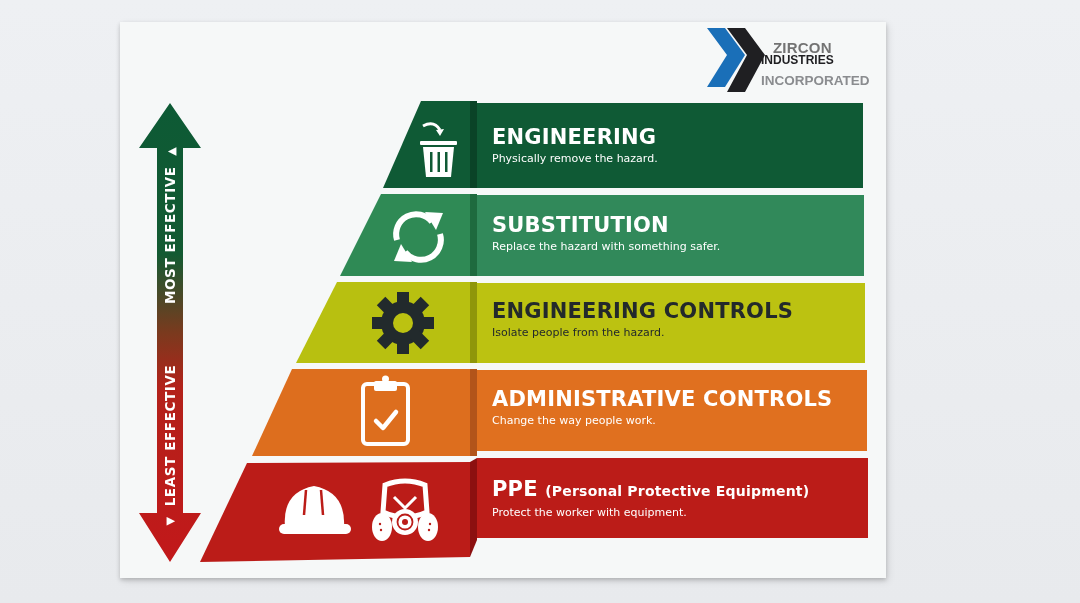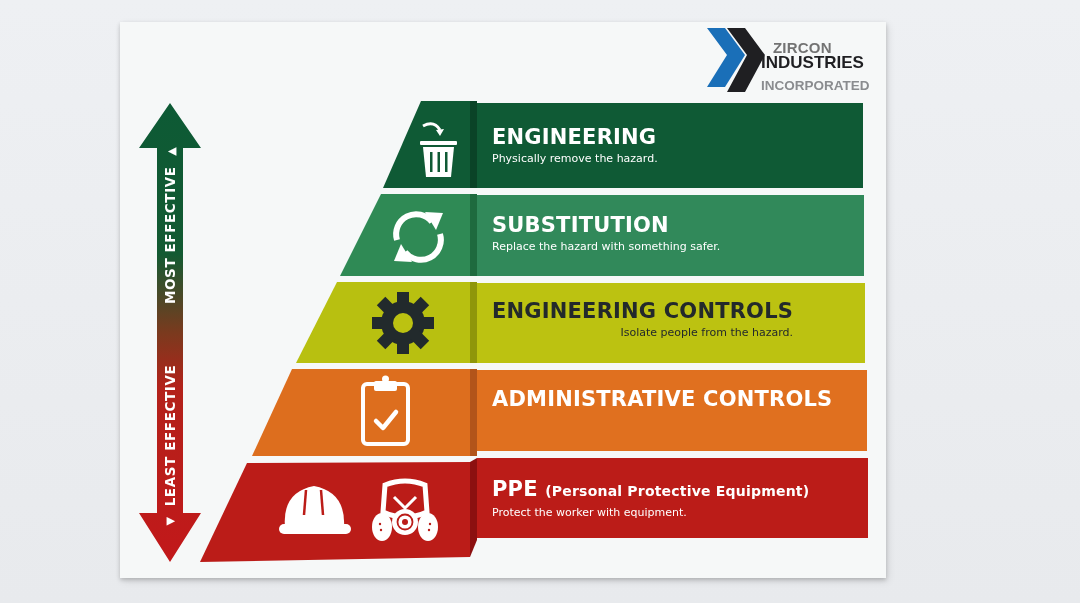--- a/index.html
+++ b/index.html
@@ -9,29 +9,29 @@
     font-family: "DejaVu Sans", sans-serif;
   }
   .paper {
     position:absolute; left:120px; top:22px; width:766px; height:556px;
     background:#f6f8f8;
     box-shadow: 0 2px 4px rgba(0,0,0,0.18), 2px 3px 8px rgba(0,0,0,0.10);
   }
   svg.art { position:absolute; left:0; top:0; width:1080px; height:603px; }
   .logo-text { position:absolute; left:763px; top:40px; line-height:1; font-family:"Liberation Sans", sans-serif; font-weight:bold; }
   .logo-text .l1 { display:block; color:#737373; font-size:15px; letter-spacing:0.2px; margin-left:10px; }
-  .logo-text .l2 { display:block; color:#1f1f22; font-size:17px; margin-top:-1px; margin-left:-2px; }
+  .logo-text .l2 { display:block; color:#1f1f22; font-size:12px; margin-top:-1px; margin-left:-2px; }
   .logo-text .l3 { display:block; color:#8a8c8f; font-size:13.5px; margin-top:8px; margin-left:-2px; }
 
   .tier-text { position:absolute; left:492px; font-family:"DejaVu Sans", sans-serif; }
   .tier-text .title { display:block; font-weight:bold; font-size:21px; line-height:24px; letter-spacing:0.2px; }
   .tier-text .title .paren { font-size:14px; }
   .tier-text .sub { display:block; font-size:11px; line-height:18px; margin-top:1px; }
   .light { color:#ffffff; }
-  .dark { color:#23292b;text-align:right; }
+  .dark { color:#23292b; }
 
   .arrow-label { position:absolute; color:#ffffff; font-weight:bold; font-size:13.5px; letter-spacing:0.6px; white-space:nowrap; transform-origin:left top; }
 </style>
 </head>
 <body>
 
 <div class="paper"></div>
 
 <svg class="art" viewBox="0 0 1080 603" xmlns="http://www.w3.org/2000/svg">
   <defs>
@@ -165,17 +165,18 @@
 <div class="tier-text light" style="top:213px;">
   <span class="title">SUBSTITUTION</span>
   <span class="sub">Replace the hazard with something safer.</span>
 </div>
 <div class="tier-text dark" style="top:299px;">
   <span class="title">ENGINEERING CONTROLS</span>
   <span class="sub">Isolate people from the hazard.</span>
 </div>
 <div class="tier-text light" style="top:387px;">
   <span class="title">ADMINISTRATIVE CONTROLS</span>
+  <span class="sub">Change the way people work.</span>
 </div>
 <div class="tier-text light" style="top:477px;">
   <span class="title"><span>PPE</span> <span class="paren">(Personal Protective Equipment)</span></span>
   <span class="sub">Protect the worker with equipment.</span>
 </div>
 
 </body></html>

